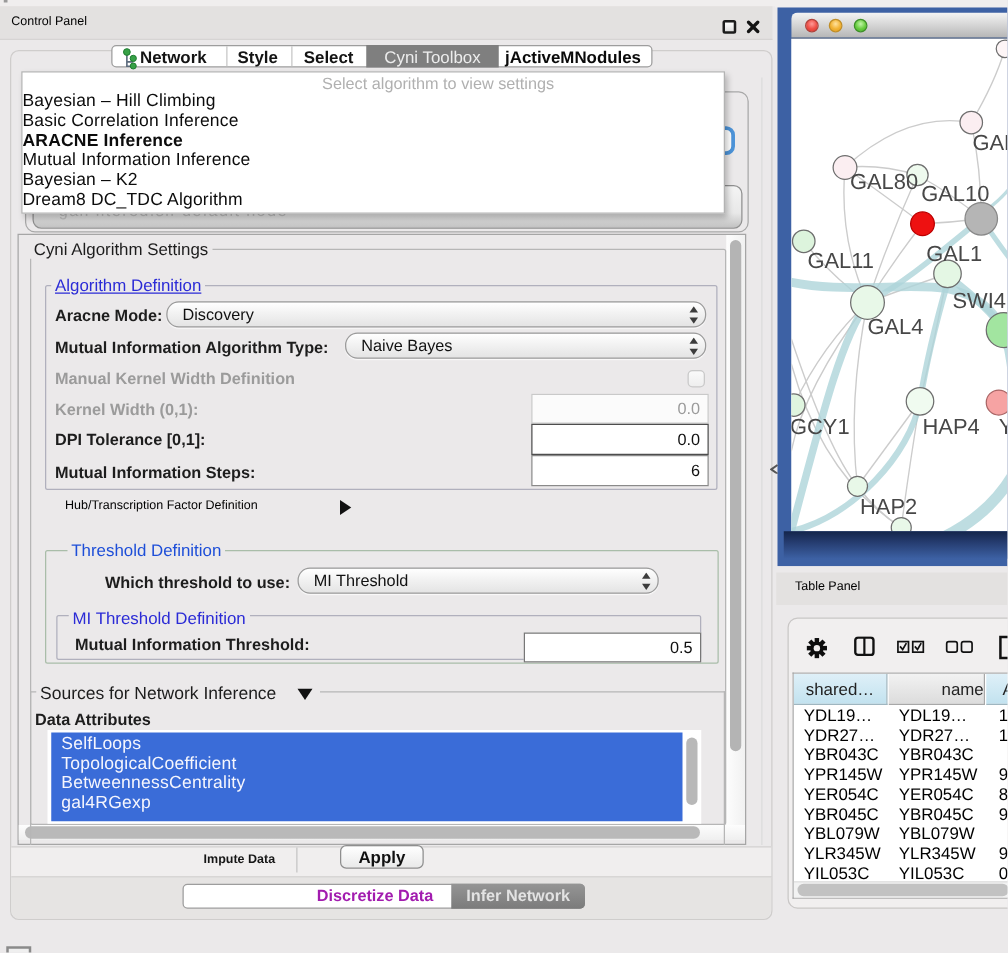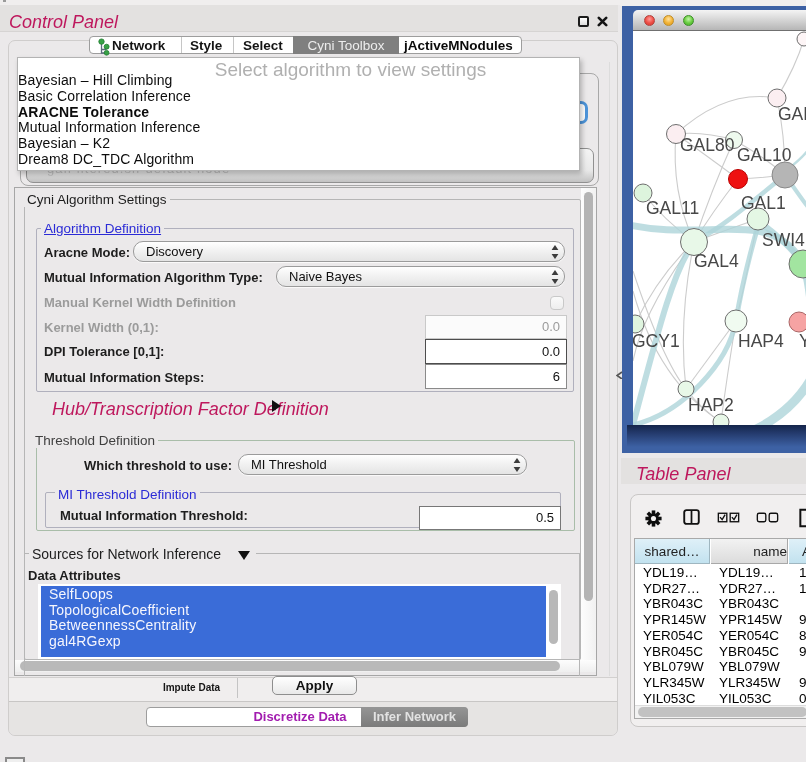--- a/index.html
+++ b/index.html
@@ -1,19 +1,19 @@
 <!DOCTYPE html>
 <html><head>
 <meta charset="utf-8">
 <style>
 * { margin:0; padding:0; box-sizing:border-box; }
 html,body { width:806px; height:762px; overflow:hidden; }
 body { position:relative; background:#ebe9ea; font-family:"Liberation Sans", sans-serif; }
 .abs { position:absolute; }
-.lbl { font-size:18px; color:#be185d; white-space:nowrap;font-style:italic; }
+.lbl { font-size:10px; color:#000000; white-space:nowrap; }
 .blab { font-size:13px; font-weight:bold; color:#1d1d1d; white-space:nowrap; }
 .glab { font-size:13px; font-weight:bold; color:#9b9b9b; white-space:nowrap; }
 .combo { position:absolute; height:21px; border:1px solid #9b9b9b; border-radius:10px;
   background:linear-gradient(#ffffff,#f2f2f2 45%,#e4e4e4); box-shadow:0 1px 1px rgba(255,255,255,.8);
   font-size:13px; color:#111; line-height:19px; padding-left:12px; }
 .arrows { position:absolute; right:5px; top:3px; width:8px; height:14px; }
 .field { position:absolute; height:21px; background:#fff; font-size:13px; color:#111;
   line-height:19px; text-align:right; padding-right:6px; }
 .gbox { position:absolute; border:1px solid #b6b6b6; border-radius:2px; }
 .gtitle { position:absolute; font-size:13.5px; background:#ebe9ea; padding:0 3px; white-space:nowrap; }
@@ -72,21 +72,21 @@
 <div class="field" style="left:425px;top:339px;width:142px;height:25px;line-height:23px;border:1px solid #4d4d4d;">0.0</div>
 <div class="abs blab" style="left:44px;top:370px;">Mutual Information Steps:</div>
 <div class="field" style="left:425px;top:364px;width:142px;height:25px;line-height:23px;border:1px solid #8a8a8a;">6</div>
 
 <div class="abs lbl" style="left:52px;top:399px;">Hub/Transcription Factor Definition</div>
 <svg class="abs" style="left:271px;top:399px;" width="12" height="14" viewBox="0 0 12 14">
     <path d="M1 1 L10 7 L1 13 Z" fill="#111"></path>
   </svg>
 
 <div class="gbox" style="left:36px;top:440px;width:539px;height:91px;border-color:#a9bda9;"></div>
-<div class="gtitle" style="left:32px;top:433px;color:#404040;">Threshold Definition</div>
+<div class="gtitle" style="left:54px;top:433px;color:#1d4ed8;">Threshold Definition</div>
 <div class="abs blab" style="left:84px;top:458px;">Which threshold to use:</div>
 <div class="combo" style="left:238px;top:454px;width:289px;">MI Threshold
   <svg class="arrows" viewBox="0 0 8 14">
       <path d="M4 0 L7.4 5 H0.6 Z" fill="#3c3c3c"></path>
       <path d="M4 14 L7.4 9 H0.6 Z" fill="#3c3c3c"></path>
     </svg>
 </div>
 <div class="gbox" style="left:45px;top:492px;width:516px;height:36px;border-color:#b0b0bd;"></div>
 <div class="gtitle" style="left:55px;top:487px;color:#2b2bd6;">MI Threshold Definition</div>
 <div class="abs blab" style="left:60px;top:508px;">Mutual Information Threshold:</div>
@@ -99,39 +99,39 @@
     <path d="M1 1 L13 1 L7 10 Z" fill="#111"></path>
   </svg>
 <div class="abs blab" style="left:28px;top:568px;">Data Attributes</div>
 
 <div class="abs" style="left:38px;top:584px;width:523px;height:75px;background:#fff;"></div>
 <div class="abs" style="left:41px;top:586px;width:505px;height:71px;background:#3a6cd8;"></div>
 <div class="abs" style="left:49px;top:587px;font-size:14px;letter-spacing:0.2px;color:#f6f6fd;line-height:15.7px;white-space:nowrap;">SelfLoops<br>TopologicalCoefficient<br>BetweennessCentrality<br>gal4RGexp</div>
 <div class="abs" style="left:549px;top:590px;width:9px;height:54px;background:#b8b8b8;border-radius:5px;"></div>
 
 <div class="abs" style="left:9px;top:677px;width:608px;height:24px;background:#f0eeee;border-top:1px solid #d2d0cf;"></div>
-<div class="abs" style="left:272px;top:676px;width:85px;height:19px;background:linear-gradient(#fff,#e9e9e9);border:1px solid #8e8e8e;border-radius:5px;text-align:center;font-size:13.5px;font-weight:bold;color:#111;line-height:17px;">Apply</div>
+<div class="abs" style="left:272px;top:676px;width:67px;height:19px;background:linear-gradient(#fff,#e9e9e9);border:1px solid #8e8e8e;border-radius:5px;text-align:center;font-size:13.5px;font-weight:bold;color:#111;line-height:17px;">Apply</div>
 
 <div class="abs" style="left:9px;top:701px;width:608px;height:34px;background:#e6e4e3;border-top:1px solid #c8c6c5;border-radius:0 0 7px 7px;"></div>
 <div class="abs" style="left:146px;top:707px;width:322px;height:20px;background:#fff;border:1px solid #9d9d9d;border-radius:4px;"></div>
 <div class="abs" style="left:146px;top:678px;width:92px;height:20px;font-size:10px;font-weight:bold;color:#161616;text-align:center;line-height:20px;border-right:1px solid #c4c4c4;">Impute Data</div>
 <div class="abs" style="left:239px;top:707px;width:122px;height:20px;font-size:13px;font-weight:bold;color:#a21caf;text-align:center;line-height:20px;">Discretize Data</div>
 <div class="abs" style="left:361px;top:707px;width:107px;height:20px;background:linear-gradient(#959595,#7b7b7b);border-radius:0 4px 4px 0;font-size:13px;font-weight:bold;color:#e2e2e2;text-align:center;line-height:20px;">Infer Network</div>
 
 <div class="abs" style="left:5px;top:757px;width:20px;height:10px;border:2px solid #8a8a8a;background:#efefef;"></div>
 
 <div class="abs" style="left:20px;top:73px;width:579px;height:113px;border:1px solid #a8a8a8;border-radius:8px;"></div>
 <div class="abs" style="left:28px;top:101px;width:560px;height:23px;border:3px solid #4d94d9;border-radius:7px;background:#fff;"></div>
 <div class="abs" style="left:26px;top:148px;width:568px;height:35px;border:1px solid #909090;border-radius:7px;background:linear-gradient(#f4f4f4 0%,#e8e8e8 65%,#c2c2c2 100%);overflow:hidden;">
   <div style="position:absolute;left:20px;top:12px;font-size:13px;letter-spacing:1.1px;color:#bcbcbc;">galFiltered.sif default node</div>
 </div>
 
 <div class="abs" style="left:17px;top:57px;width:563px;height:114px;background:#fff;border:1px solid #b3b3b3;box-shadow:2px 3px 5px rgba(0,0,0,0.25);"></div>
-<div class="abs" style="left:17px;top:59px;width:667px;text-align:center;font-size:19px;color:#b0b0b0;">Select algorithm to view settings</div>
-<div class="abs" style="left:18px;top:73px;font-size:14px;letter-spacing:0.15px;color:#0c0c0c;line-height:15.8px;white-space:nowrap;">Bayesian – Hill Climbing<br>Basic Correlation Inference<br><b>ARACNE Tolerance</b><br>Mutual Information Inference<br>Bayesian – K2<br>Dream8 DC_TDC Algorithm</div>
+<div class="abs" style="left:17px;top:59px;width:667px;text-align:center;font-size:13px;color:#b0b0b0;">Select algorithm to view settings</div>
+<div class="abs" style="left:18px;top:73px;font-size:14px;letter-spacing:0.15px;color:#0c0c0c;line-height:15.8px;white-space:nowrap;">Bayesian – Hill Climbing<br>Basic Correlation Inference<br><b>ARACNE Inference</b><br>Mutual Information Inference<br>Bayesian – K2<br>Dream8 DC_TDC Algorithm</div>
 
 <div class="abs" style="left:89px;top:36px;width:433px;height:18px;background:#fff;border:1px solid #9d9d9d;border-radius:4px;"></div>
 <svg class="abs" style="left:95px;top:38px;" width="15" height="18" viewBox="0 0 15 18">
   <path d="M6.5 5 V15 H11.5 M6.5 11.5 H11.5" fill="none" stroke="#5c6b7d" stroke-width="1.3"></path>
   <circle cx="6.5" cy="3.6" r="2.7" fill="#37a146" stroke="#1e7c30" stroke-width="0.8"></circle>
   <circle cx="11.6" cy="8.7" r="2.5" fill="#37a146" stroke="#1e7c30" stroke-width="0.8"></circle>
   <circle cx="11.6" cy="14.8" r="2.4" fill="#37a146" stroke="#1e7c30" stroke-width="0.8"></circle>
 </svg>
 <div class="abs" style="left:112px;top:38px;font-size:13.5px;font-weight:bold;color:#141414;">Network</div>
 <div class="abs" style="left:181px;top:37px;width:1px;height:16px;background:#c6c6c6;"></div>

